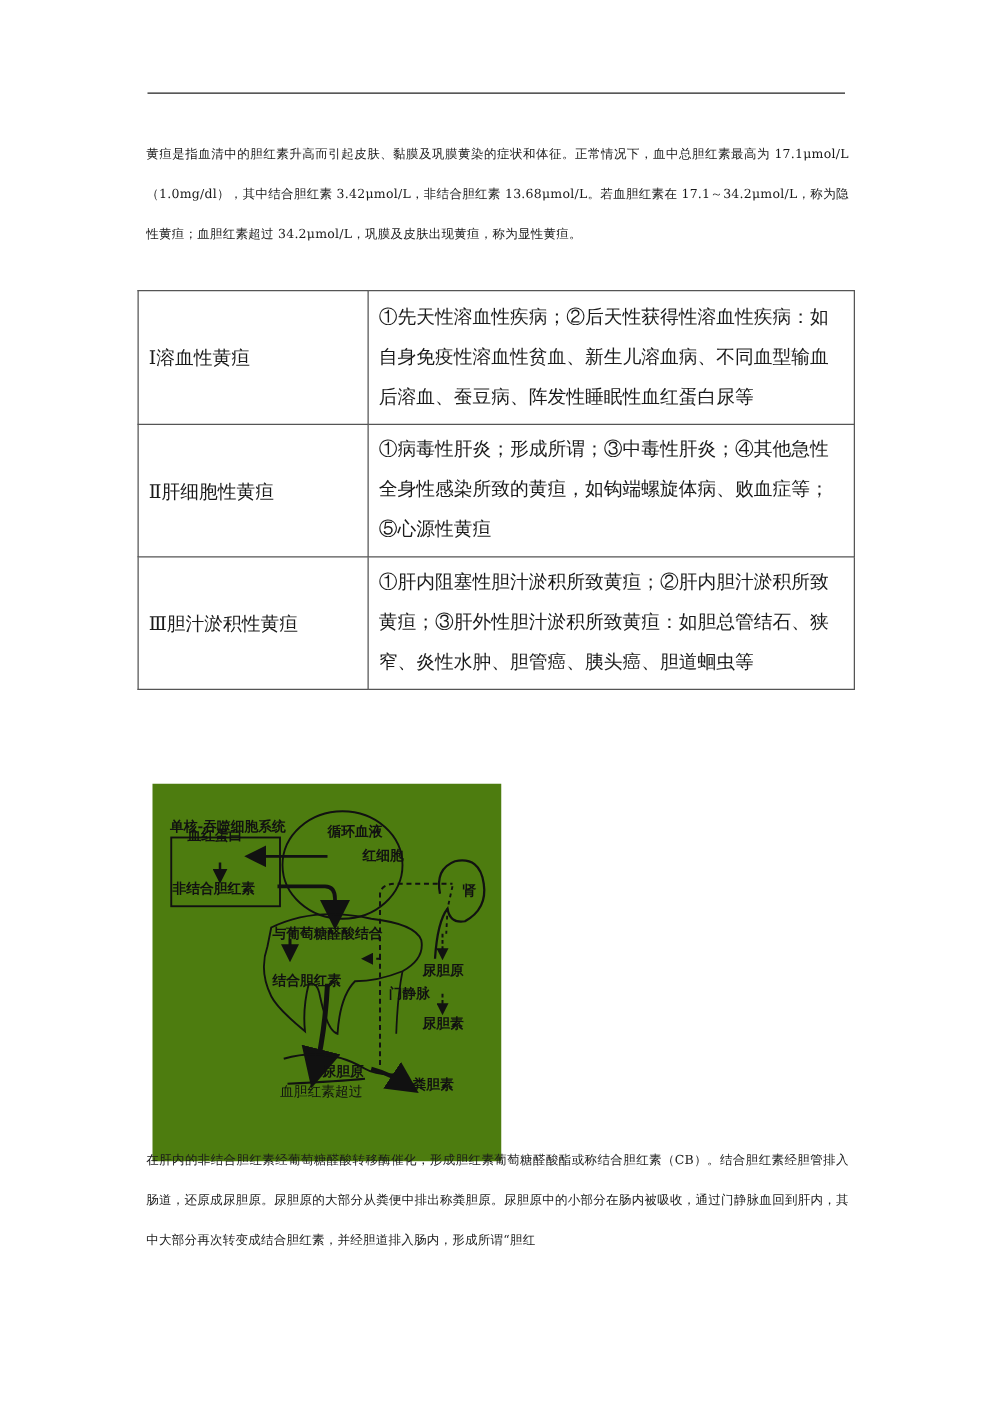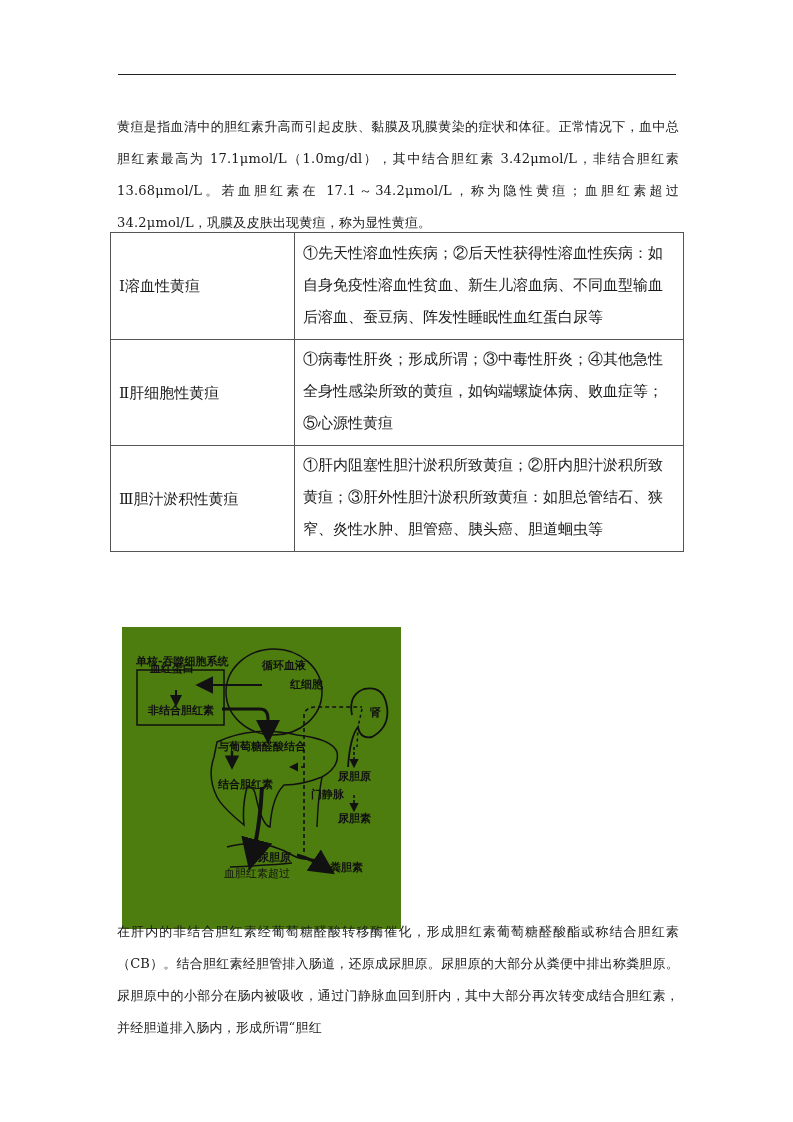--- a/index.html
+++ b/index.html
@@ -7,21 +7,21 @@
       width: 793px; height: 1122px; position: relative; overflow: hidden;
       font-family: "DejaVu Serif", "Liberation Serif", serif;
       color: #1a1a1a;
     }
     .header-rule {
       position: absolute; left: 118px; top: 74px; width: 558px; height: 0;
       border-top: 1.3px solid #222;
     }
     .para {
       position: absolute; left: 117px; width: 562px;
-      font-size: 13px; line-height: 32px; text-align: justify;
+      font-size: 10px; line-height: 32px; text-align: justify;
       letter-spacing: 0.2px;
     }
     .para-1 { top: 98px; }
     .para-2 { top: 903px; }
     .jaundice-table {
       position: absolute; left: 110px; top: 232px; width: 574px;
       border-collapse: collapse; table-layout: fixed;
       font-size: 15px;
     }
     .jaundice-table td {
@@ -109,21 +109,21 @@
     <path d="M230,88 Q226,68 242,62 Q262,58 265,80 Q268,100 250,110 Q238,112 236,100 Q228,110 226,140" fill="none" stroke="#111" stroke-width="1.8"></path>
     <path d="M240,82 L236,100 L235,120" fill="none" stroke="#111" stroke-width="1.5" stroke-dasharray="3,3"></path>
 
     <line x1="232" y1="120" x2="232" y2="138" stroke="#111" stroke-width="1.6" stroke-dasharray="3,2" marker-end="url(#ahs)"></line>
     <line x1="232" y1="168" x2="232" y2="182" stroke="#111" stroke-width="1.6" stroke-dasharray="3,2" marker-end="url(#ahs)"></line>
 
     <path d="M200,150 Q196,170 195,200" fill="none" stroke="#111" stroke-width="1.4"></path>
   </svg>
   <span class="fig-label" style="left:14px;top:29px;">单核-吞噬细胞系统</span>
   <span class="fig-label" style="left:28px;top:36px;">血红蛋白</span>
-  <span class="fig-label" style="left:26px;top:78px;">非结合胆红素</span>
+  <span class="fig-label" style="left:16px;top:78px;">非结合胆红素</span>
   <span class="fig-label" style="left:140px;top:33px;">循环血液</span>
   <span class="fig-label" style="left:146px;top:52px;padding-left:22px;">红细胞</span>
   <span class="fig-label" style="left:248px;top:80px;">肾</span>
   <span class="fig-label" style="left:96px;top:114px;">与葡萄糖醛酸结合</span>
   <span class="fig-label" style="left:96px;top:140px;margin-top:12px;">结合胆红素</span>
   <span class="fig-label" style="left:216px;top:144px;">尿胆原</span>
   <span class="fig-label" style="left:189px;top:162px;">门静脉</span>
   <span class="fig-label" style="left:216px;top:186px;">尿胆素</span>
   <span class="fig-label" style="left:136px;top:225px;">尿胆原</span>
   <span class="fig-label" style="left:208px;top:235px;">粪胆素</span>

